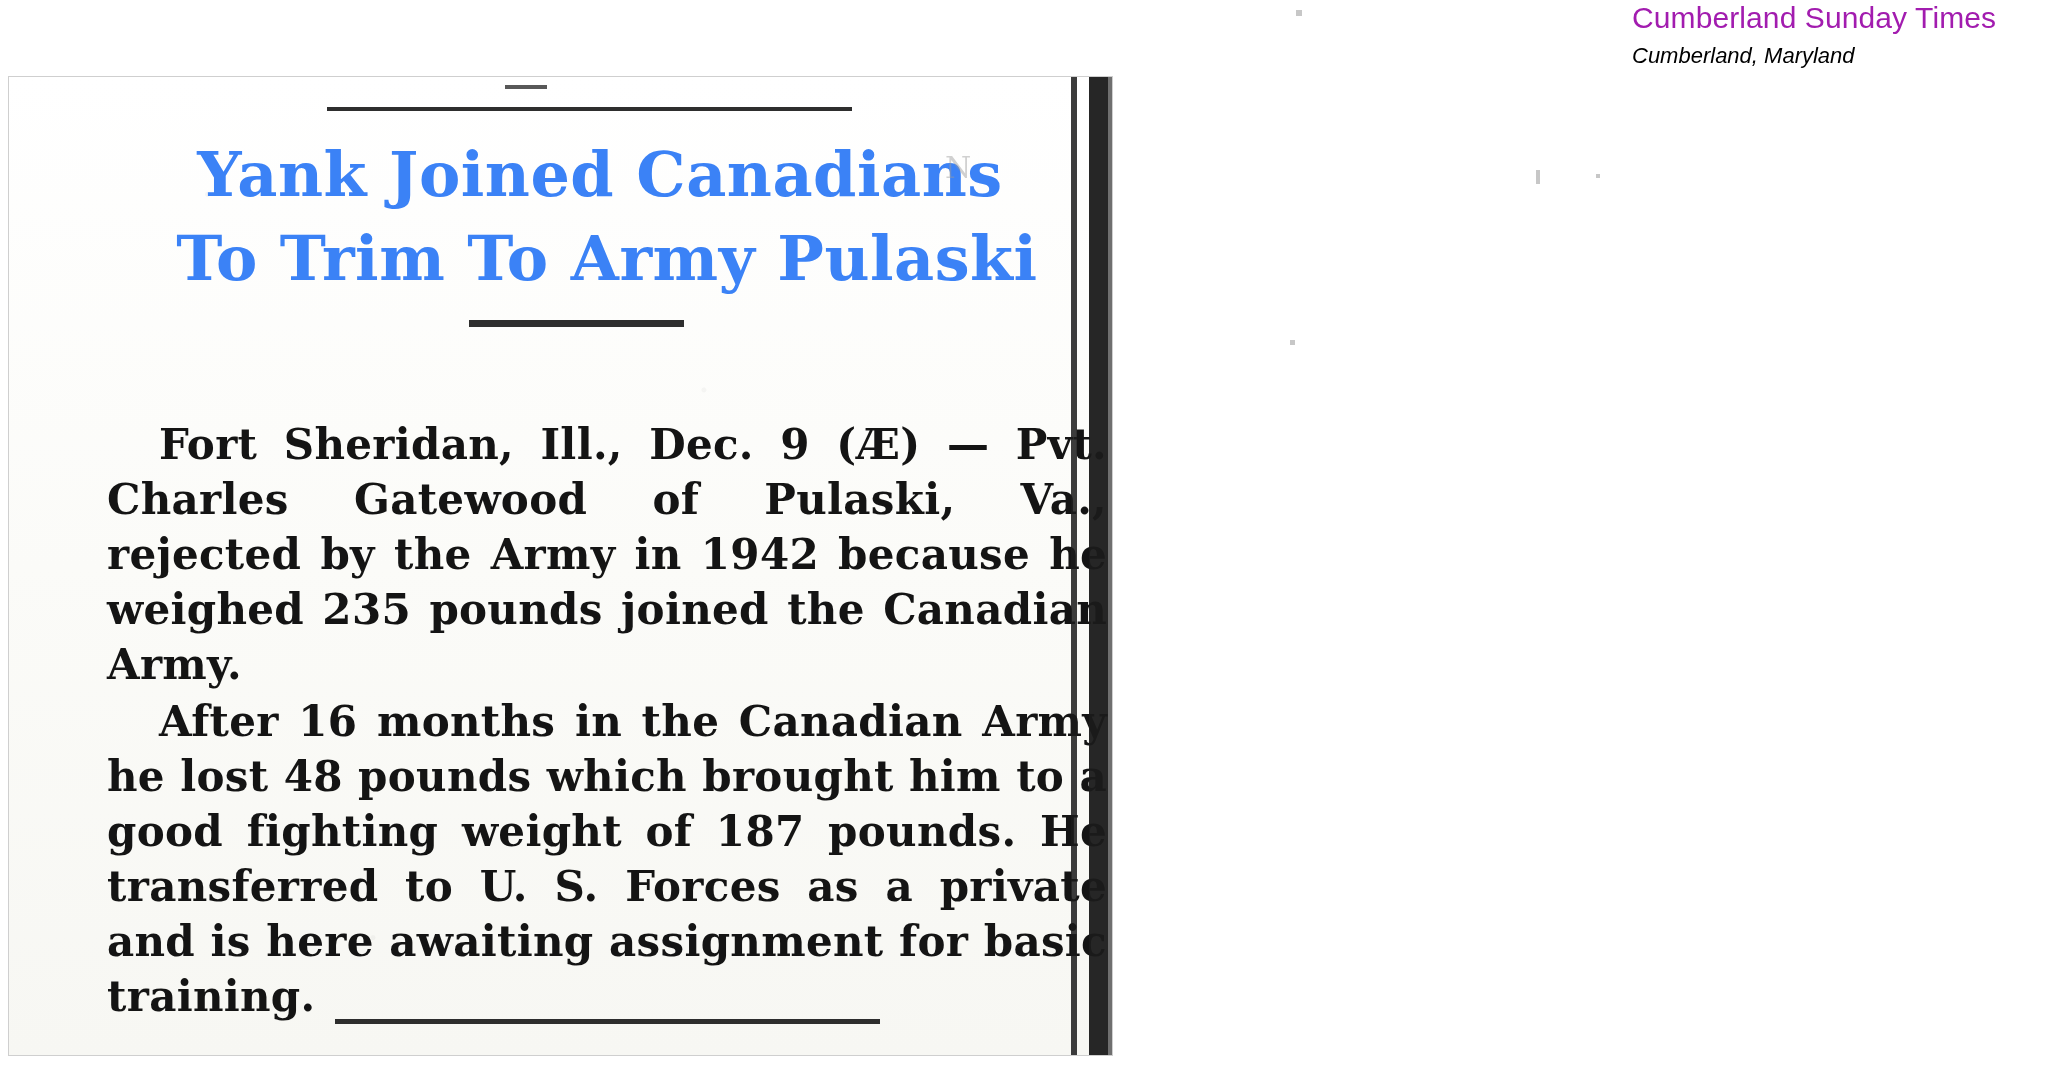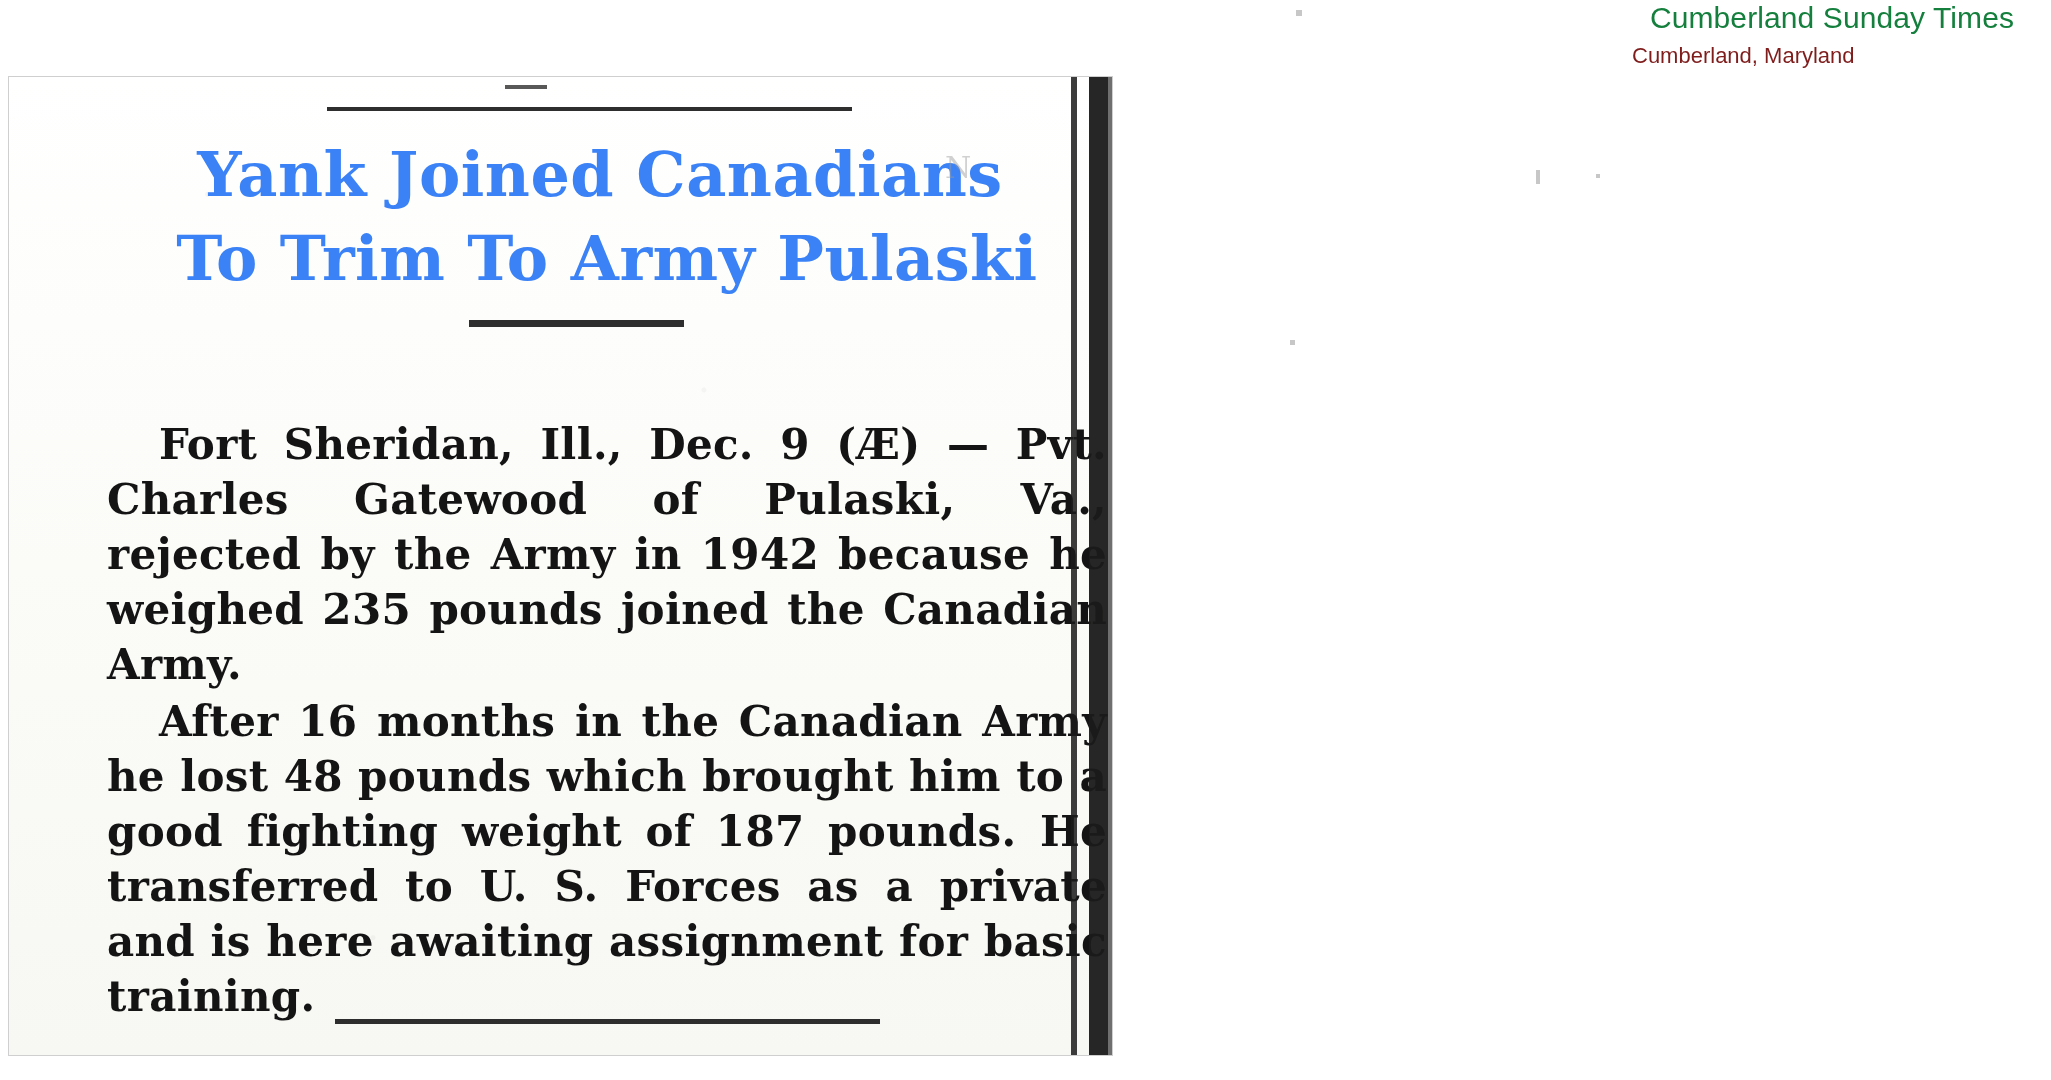--- a/index.html
+++ b/index.html
@@ -20,33 +20,33 @@
   }
 
   
   .citation {
     position: absolute;
     left: 1632px;
     top: 0px;
     width: 400px;
   }
   .citation-title {
-    color: #15803d;
+    color: #a21caf;
     font-size: 30px;
     line-height: 36px;
     letter-spacing: 0.1px;
     white-space: nowrap;
     cursor: pointer;
-    text-align: center;
   }
   .citation-place {
-    color: #7f1d1d;
+    color: #000000;
     font-size: 22px;
     line-height: 32px;
     margin-top: 4px;
+    font-style: italic;
   }
   .citation-date {
     color: #222222;
     font-size: 22px;
     line-height: 32px;
     margin-top: 2px;
   }
   .citation-date .sep {
     padding: 0 6px;
     color: #444;

